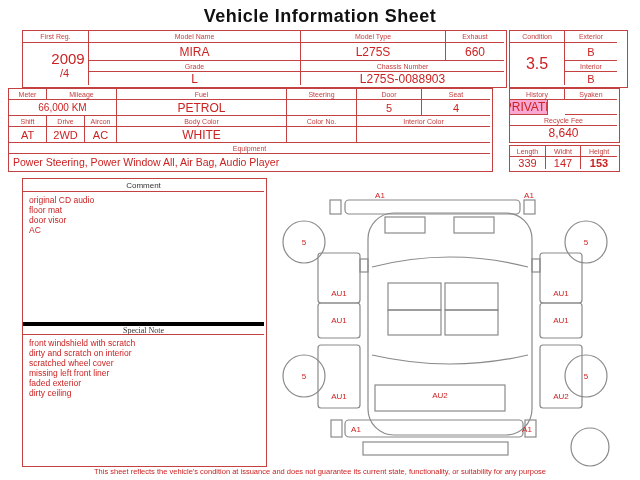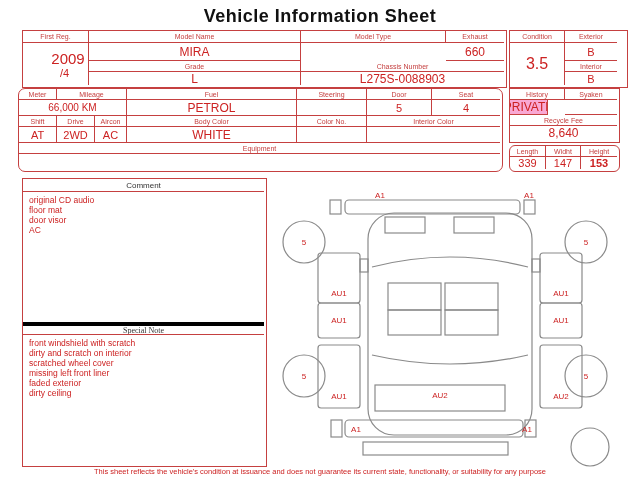--- a/index.html
+++ b/index.html
@@ -28,37 +28,38 @@
   <div class="tbox" style="left:22px;top:30px;width:483px;height:56px;">
     <div class="cell hdr br bb" style="left:0;top:0;width:66px;height:12px;">First Reg.</div>
     <div class="cell hdr br bb" style="left:66px;top:0;width:212px;height:12px;">Model Name</div>
     <div class="cell hdr br bb" style="left:278px;top:0;width:145px;height:12px;">Model Type</div>
     <div class="cell hdr bb" style="left:423px;top:0;width:58px;height:12px;">Exhaust</div>
     <div class="cell br" style="left:0;top:12px;width:66px;height:42px;flex-direction:column;">
       <div class="val" style="font-size:15px;margin-left:25px;">2009</div>
       <div class="val" style="font-size:11px;padding-left:18px;">/4</div>
     </div>
     <div class="cell val br bb" style="left:66px;top:12px;width:212px;height:18px;">MIRA</div>
+    <div class="cell val br bb" style="left:278px;top:12px;width:145px;height:18px;">L275S</div>
     <div class="cell val bb" style="left:423px;top:12px;width:58px;height:18px;">660</div>
     <div class="cell hdr br bb" style="left:66px;top:30px;width:212px;height:11px;">Grade</div>
     <div class="cell hdr bb" style="left:278px;top:30px;width:203px;height:11px;">Chassis Number</div>
     <div class="cell val br" style="left:66px;top:41px;width:212px;height:13px;">L</div>
     <div class="cell val" style="left:278px;top:41px;width:203px;height:13px;">L275S-0088903</div>
   </div>
 
   <div class="tbox" style="left:509px;top:30px;width:109px;height:56px;padding-left:8px;">
     <div class="cell hdr br bb" style="left:0;top:0;width:55px;height:12px;">Condition</div>
     <div class="cell hdr bb" style="left:55px;top:0;width:52px;height:12px;">Exterior</div>
     <div class="cell val br" style="left:0;top:12px;width:55px;height:42px;font-size:16px;">3.5</div>
     <div class="cell val bb" style="left:55px;top:12px;width:52px;height:18px;font-size:11px;">B</div>
     <div class="cell hdr bb" style="left:55px;top:30px;width:52px;height:11px;">Interior</div>
     <div class="cell val" style="left:55px;top:41px;width:52px;height:13px;font-size:11px;">B</div>
   </div>
 
-  <div class="tbox" style="left:18px;top:88px;width:483px;height:82px;border-radius:7px;">
+  <div class="tbox" style="left:8px;top:88px;width:483px;height:82px;">
     <div class="cell hdr br bb" style="left:0;top:0;width:38px;height:11px;">Meter</div>
     <div class="cell hdr br bb" style="left:38px;top:0;width:70px;height:11px;">Mileage</div>
     <div class="cell hdr br bb" style="left:108px;top:0;width:170px;height:11px;">Fuel</div>
     <div class="cell hdr br bb" style="left:278px;top:0;width:70px;height:11px;">Steering</div>
     <div class="cell hdr br bb" style="left:348px;top:0;width:65px;height:11px;">Door</div>
     <div class="cell hdr bb" style="left:413px;top:0;width:68px;height:11px;">Seat</div>
 
     <div class="cell val br bb" style="left:0;top:11px;width:108px;height:16px;font-size:10px;">66,000 KM</div>
     <div class="cell val br bb" style="left:108px;top:11px;width:170px;height:16px;">PETROL</div>
     <div class="cell val br bb" style="left:278px;top:11px;width:70px;height:16px;"></div>
@@ -73,32 +74,33 @@
     <div class="cell hdr bb" style="left:348px;top:27px;width:133px;height:11px;">Interior Color</div>
 
     <div class="cell val br bb" style="left:0;top:38px;width:38px;height:16px;font-size:11px;">AT</div>
     <div class="cell val br bb" style="left:38px;top:38px;width:38px;height:16px;font-size:11px;">2WD</div>
     <div class="cell val br bb" style="left:76px;top:38px;width:32px;height:16px;font-size:11px;">AC</div>
     <div class="cell val br bb" style="left:108px;top:38px;width:170px;height:16px;">WHITE</div>
     <div class="cell val br bb" style="left:278px;top:38px;width:70px;height:16px;"></div>
     <div class="cell val bb" style="left:348px;top:38px;width:133px;height:16px;"></div>
 
     <div class="cell hdr bb" style="left:0;top:54px;width:481px;height:11px;">Equipment</div>
+    <div class="cell val" style="left:0;top:65px;width:481px;height:15px;justify-content:flex-start;padding-left:4px;font-size:10.5px;">Power Steering, Power Window  All, Air Bag, Audio Player</div>
   </div>
 
   <div class="tbox" style="left:509px;top:88px;width:109px;height:53px;">
     <div class="cell hdr br bb" style="left:0;top:0;width:55px;height:11px;">History</div>
     <div class="cell hdr bb" style="left:55px;top:0;width:52px;height:11px;">Syaken</div>
     <div class="cell val br bb" style="left:0;top:11px;width:38px;height:15px;font-size:12px;background:#f9a8d4;">PRIVATE</div>
     <div class="cell val bb" style="left:55px;top:11px;width:52px;height:15px;"></div>
     <div class="cell hdr bb" style="left:0;top:26px;width:107px;height:11px;">Recycle Fee</div>
     <div class="cell val" style="left:0;top:37px;width:107px;height:14px;">8,640</div>
   </div>
 
-  <div class="tbox" style="left:509px;top:145px;width:109px;height:25px;border-radius:6px;">
+  <div class="tbox" style="left:509px;top:145px;width:109px;height:25px;">
     <div class="cell hdr br bb" style="left:0;top:0;width:36px;height:11px;">Length</div>
     <div class="cell hdr br bb" style="left:36px;top:0;width:35px;height:11px;">Widht</div>
     <div class="cell hdr bb" style="left:71px;top:0;width:36px;height:11px;">Height</div>
     <div class="cell val br" style="left:0;top:11px;width:36px;height:12px;font-size:11px;">339</div>
     <div class="cell val br" style="left:36px;top:11px;width:35px;height:12px;font-size:11px;">147</div>
     <div class="cell val" style="left:71px;top:11px;width:36px;height:12px;font-size:11px;font-weight:bold;">153</div>
   </div>
 
   <div class="tbox" style="left:22px;top:178px;width:243px;height:287px;">
     <div class="cell boxhdr bb" style="left:0;top:0;width:241px;height:13px;">Comment</div>

